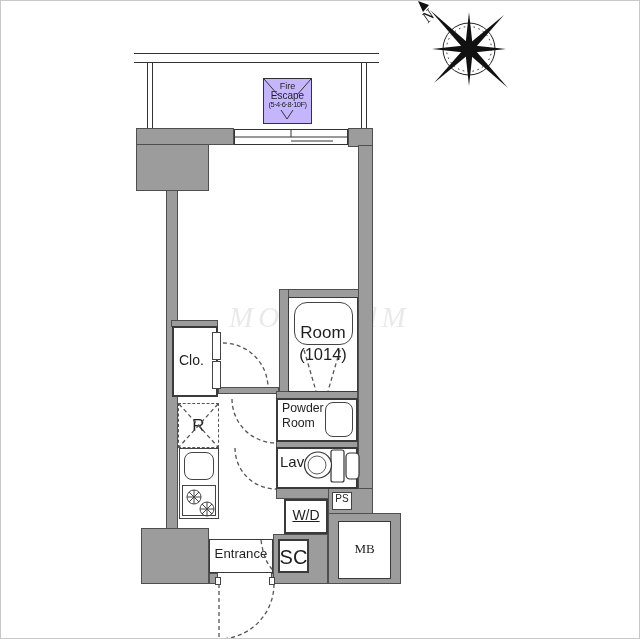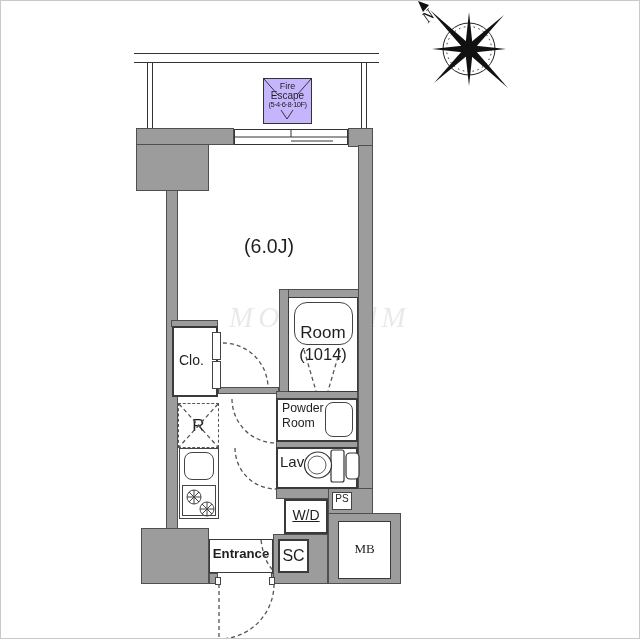--- a/index.html
+++ b/index.html
@@ -96,32 +96,31 @@
   <div class="room" style="left:275px;top:446px;width:82px;height:42px;"></div>
   <div class="lbl" style="left:279px;top:453px;font-size:15px;">Lav.</div>
 
   <div class="fixture" style="left:331px;top:491px;width:20px;height:18px;"></div>
   <div class="lbl ctr" style="left:331px;top:493px;width:20px;font-size:10px;">PS</div>
 
   <div class="room" style="left:283px;top:498px;width:44px;height:35px;"></div>
   <div class="lbl ctr" style="left:283px;top:507px;width:44px;font-size:14px;text-decoration:underline;">W/D</div>
 
   <div class="room thin" style="left:208px;top:538px;width:64px;height:34px;"></div>
-  <div class="lbl ctr" style="left:208px;top:546px;width:64px;font-size:13.2px;font-weight:bold;">Entrance</div>
+  <div class="lbl ctr" style="left:208px;top:546px;width:64px;font-size:13.2px;">Entrance</div>
 
   <div class="room" style="left:277px;top:538px;width:31px;height:34px;"></div>
-  <div class="lbl ctr" style="left:277px;top:546px;width:31px;font-size:16px;">SC</div>
+  <div class="lbl ctr" style="left:277px;top:546px;width:31px;font-size:20px;">SC</div>
 
   <div class="room thin" style="left:337px;top:520px;width:53px;height:58px;"></div>
   <div class="lbl ctr" style="left:337px;top:541px;width:53px;font-size:13px;font-family:Liberation Serif, serif;">MB</div>
 
   <div class="fixture" style="left:214px;top:576px;width:6px;height:8px;border-width:1px;"></div>
   <div class="fixture" style="left:268px;top:576px;width:6px;height:8px;border-width:1px;"></div>
 
-  <div class="lbl ctr" style="left:198px;top:235px;width:140px;font-size:19.5px;">(6.0J)</div>
 
   <svg class="overlay" width="640" height="639" viewBox="0 0 640 639">
 
     <g stroke="#333" stroke-width="1" fill="none">
       <path d="M 233,136 L 347,136"></path>
       <path d="M 290,128 L 290,136"></path>
       <path d="M 290,140 L 332,140"></path>
     </g>
 
     <g stroke="#333" stroke-width="1" fill="none">

